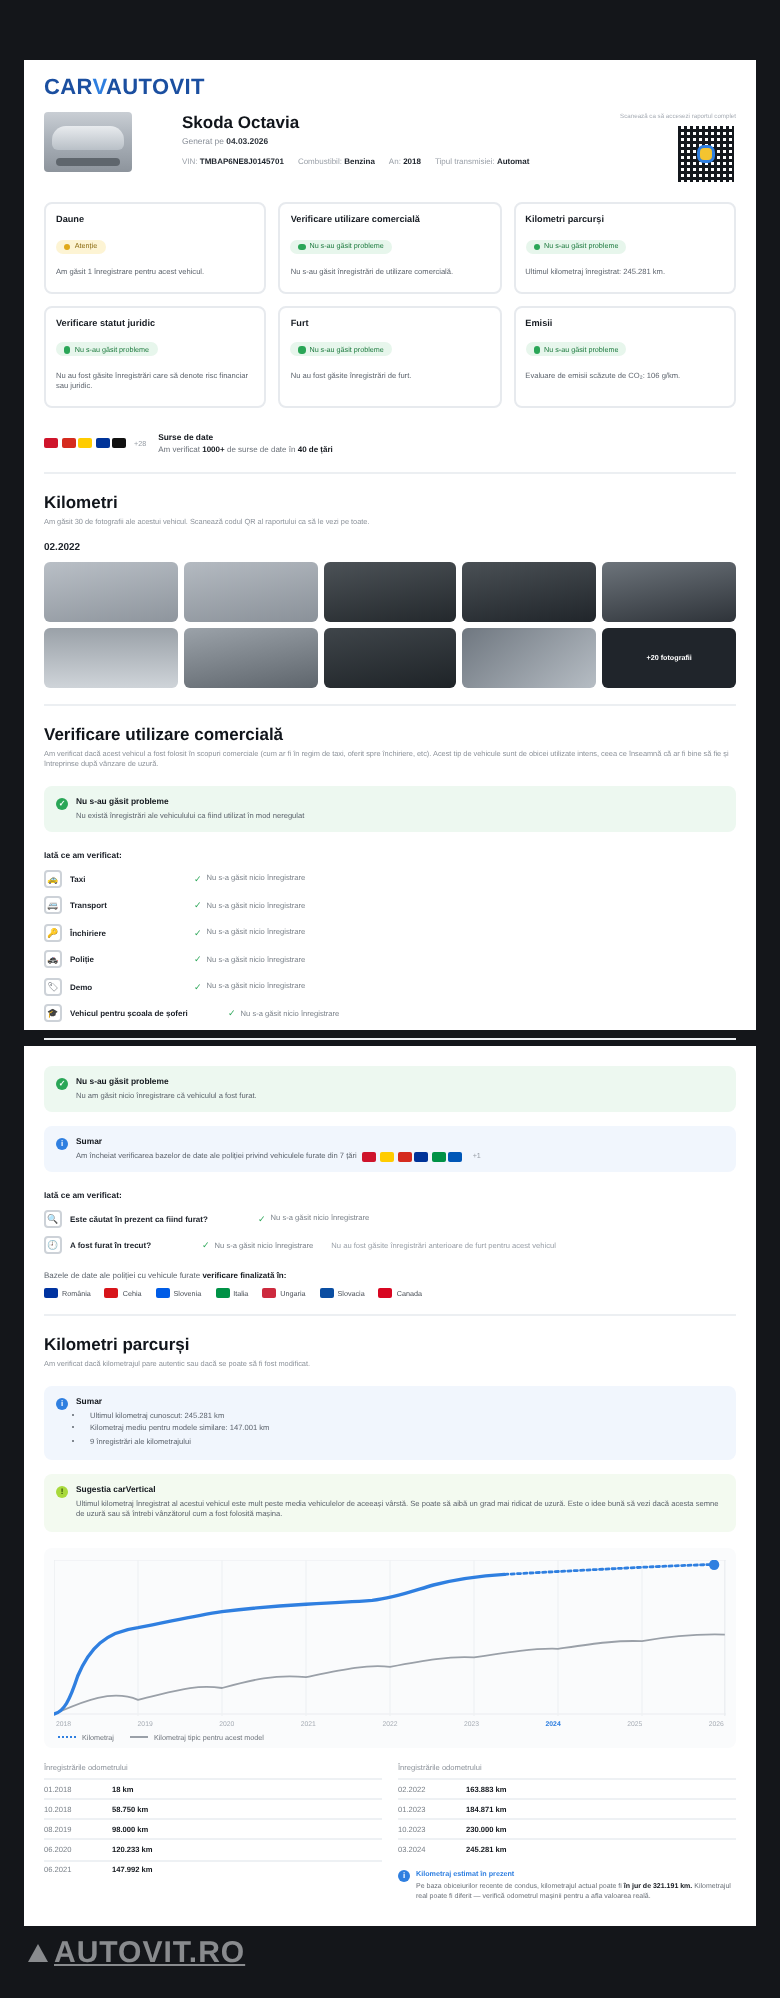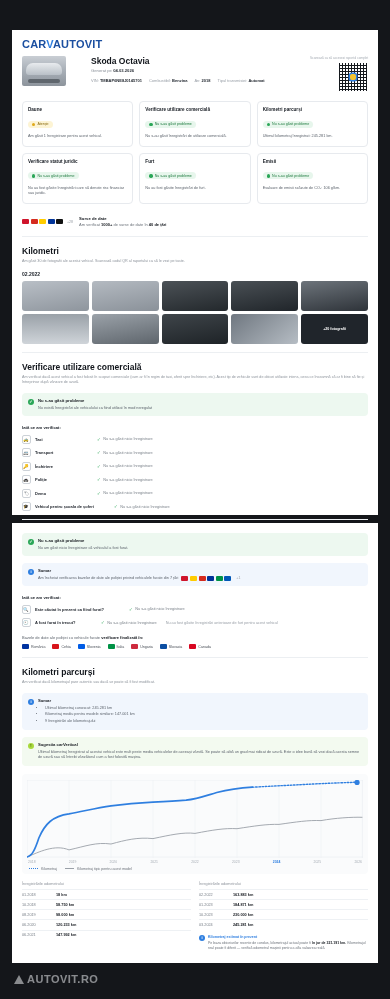--- a/index.html
+++ b/index.html
@@ -171,21 +171,21 @@
 
   
   .pgfoot { margin-top:10px; border-top:1px solid #eceff2; padding-top:4px; display:flex; justify-content:space-between; align-items:flex-start; }
   .pgfoot .bm { font-size:4px; font-weight:bold; color:#1b4fa0; }
   .pgfoot .meta { font-size:2.8px; color:#aab0b8; display:flex; gap:6px; }
   .fine { font-size:2.6px; color:#b4bac1; line-height:1.5; margin-top:3px; }
 
   
   .wm { position:absolute; left:14px; bottom:14px; display:flex; align-items:center; gap:3px; opacity:.55; }
   .wm-tri { width:0;height:0;border-left:5px solid transparent;border-right:5px solid transparent;border-bottom:9px solid #e9ebee; }
-  .wm-tx { font-size:11px; font-weight:bold; color:#e9ebee; letter-spacing:.5px; }
+  .wm-tx { font-size:15px; font-weight:bold; color:#e9ebee; letter-spacing:.5px;text-decoration:underline; }
 </style>
 </head>
 <body>
 
 <div class="page">
 
   <div class="sheet" id="sheet-a">
     <div class="inner">
 
       <div class="brand">

